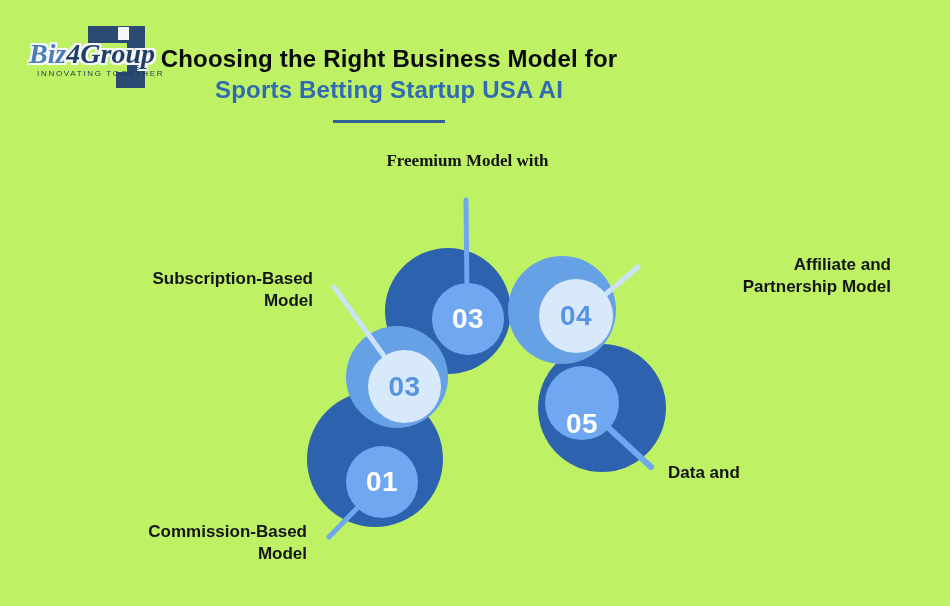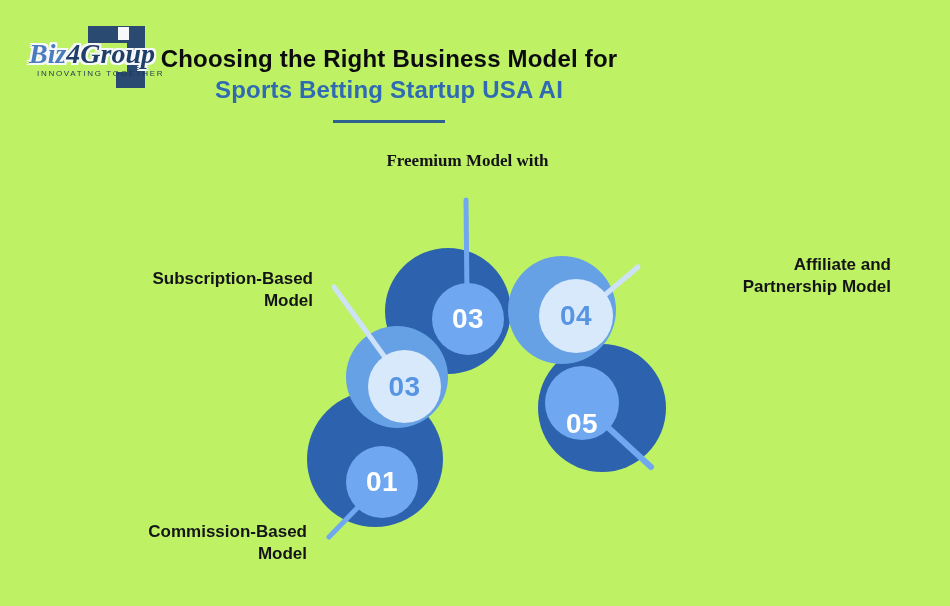--- a/index.html
+++ b/index.html
@@ -130,15 +130,16 @@
     <div>Model</div>
   </div>
   <div class="label lbl-freemium">
     <div>Freemium Model with</div>
   </div>
   <div class="label lbl-affiliate">
     <div>Affiliate and</div>
     <div>Partnership Model</div>
   </div>
   <div class="label lbl-data">
+    <div>Data and</div>
   </div>
 
 </div>
 
 </body></html>

